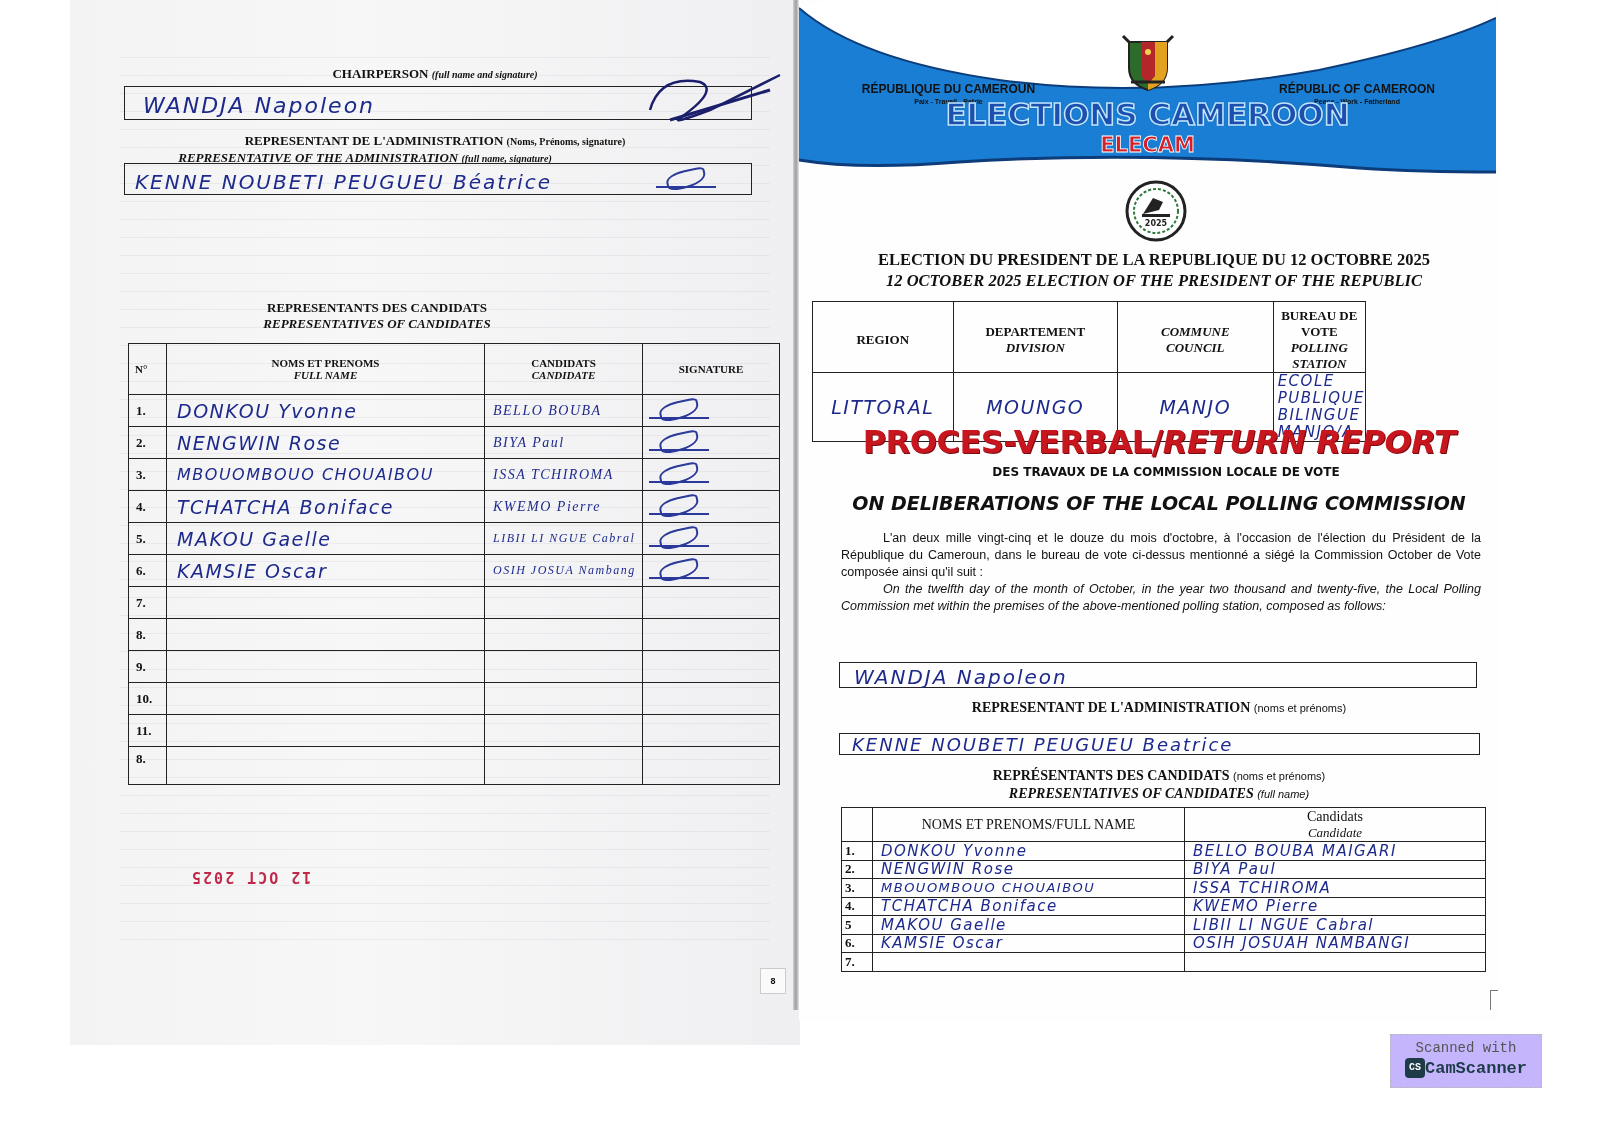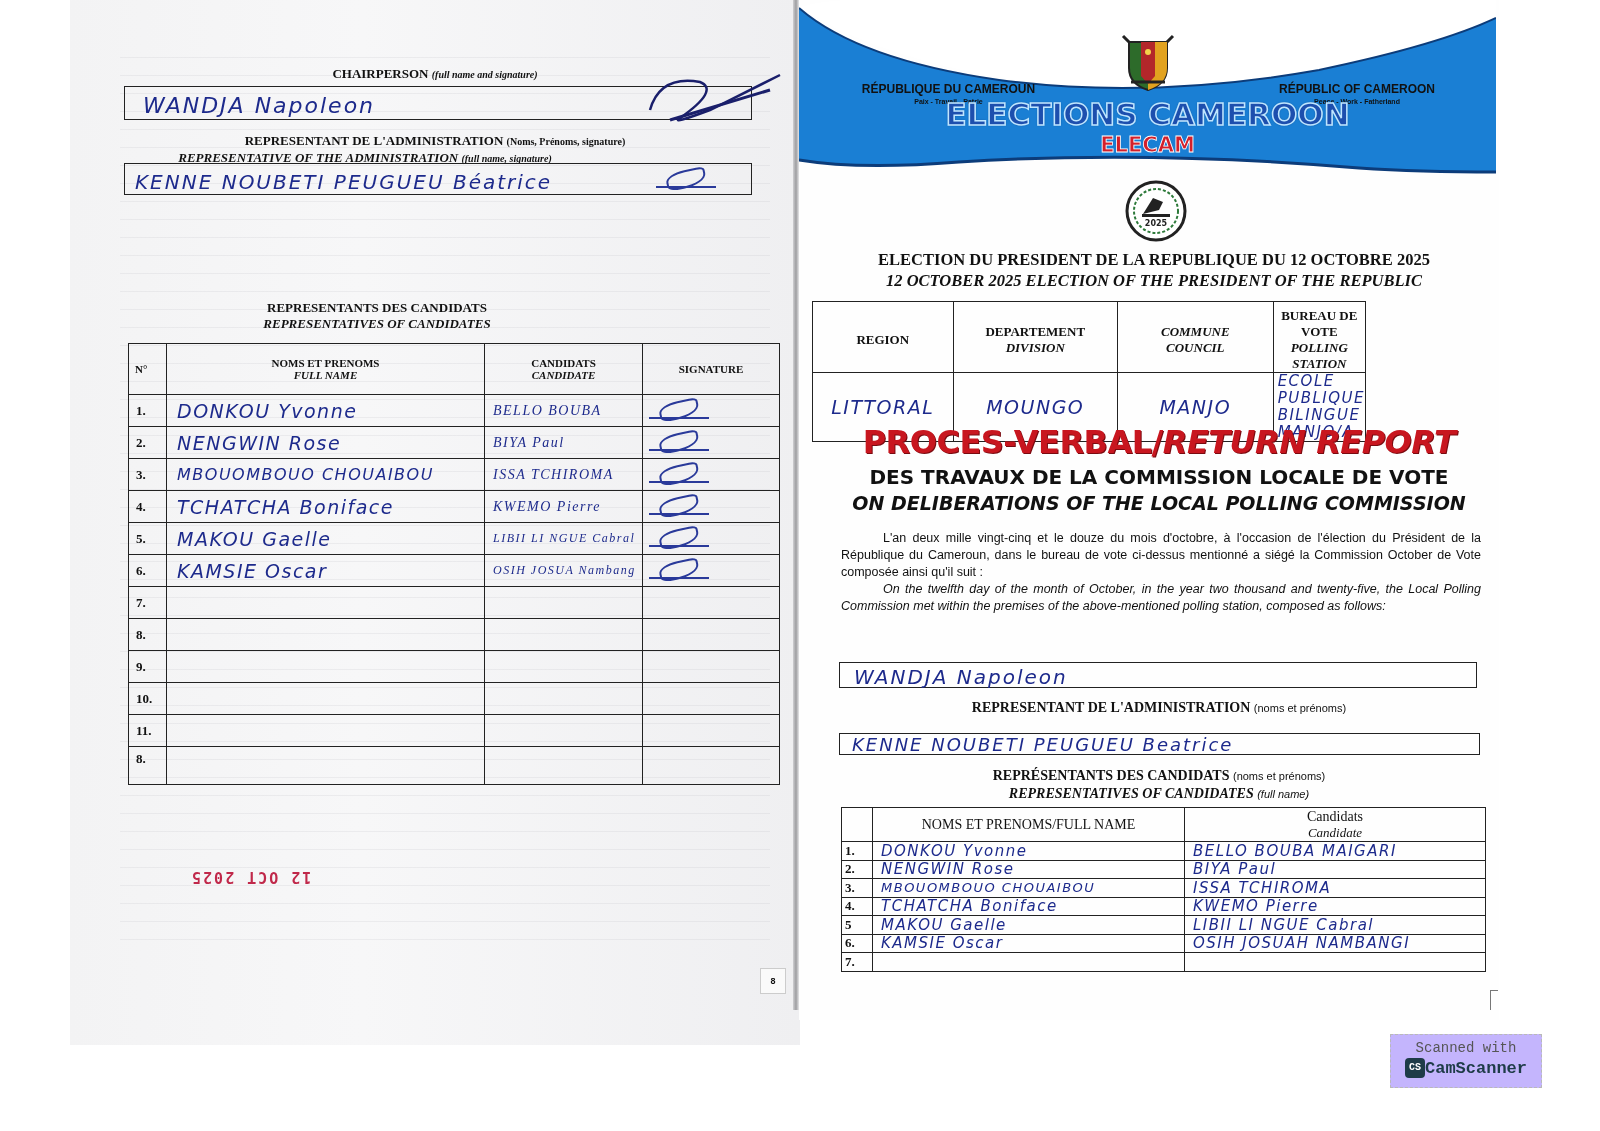--- a/index.html
+++ b/index.html
@@ -106,22 +106,22 @@
   .loc-table td { height: 56px; font-family: "DejaVu Sans", sans-serif; color: #1d2a8c; font-size: 19px; letter-spacing: 1.5px; font-style: oblique; }
   .loc-table td.small { font-size: 15px; line-height: 17px; text-align: left; padding-left: 4px; }
 
   .pv-title {
     position: absolute; left: 0; top: 423px; width: 720px; text-align: center;
     font-family: "DejaVu Sans", sans-serif; font-weight: bold; font-size: 32px; color: #c8161f;
     text-shadow: 1px 1px 0 #7a0a10; letter-spacing: -0.5px;
   }
   .pv-title .it { font-style: italic; }
   .pv-sub1 {
-    position: absolute; left: 0; top: 465px; width: 720px; text-align: center;
-    font-family: "DejaVu Sans", sans-serif; font-weight: bold; font-size: 20px; color: #111;
+    position: absolute; left: 7px; top: 465px; width: 720px; text-align: center;
+    font-family: "DejaVu Sans", sans-serif; font-weight: bold; font-size: 12px; color: #111;
   }
   .pv-sub2 {
     position: absolute; left: 0; top: 492px; width: 720px; text-align: center;
     font-family: "DejaVu Sans", sans-serif; font-weight: bold; font-style: italic; font-size: 19px; color: #111;
   }
   .intro {
     position: absolute; left: 42px; top: 530px; width: 640px;
     font-family: "Liberation Sans", sans-serif; font-size: 12.5px; line-height: 17px; color: #111; text-align: justify;
   }
   .intro p { text-indent: 42px; }

